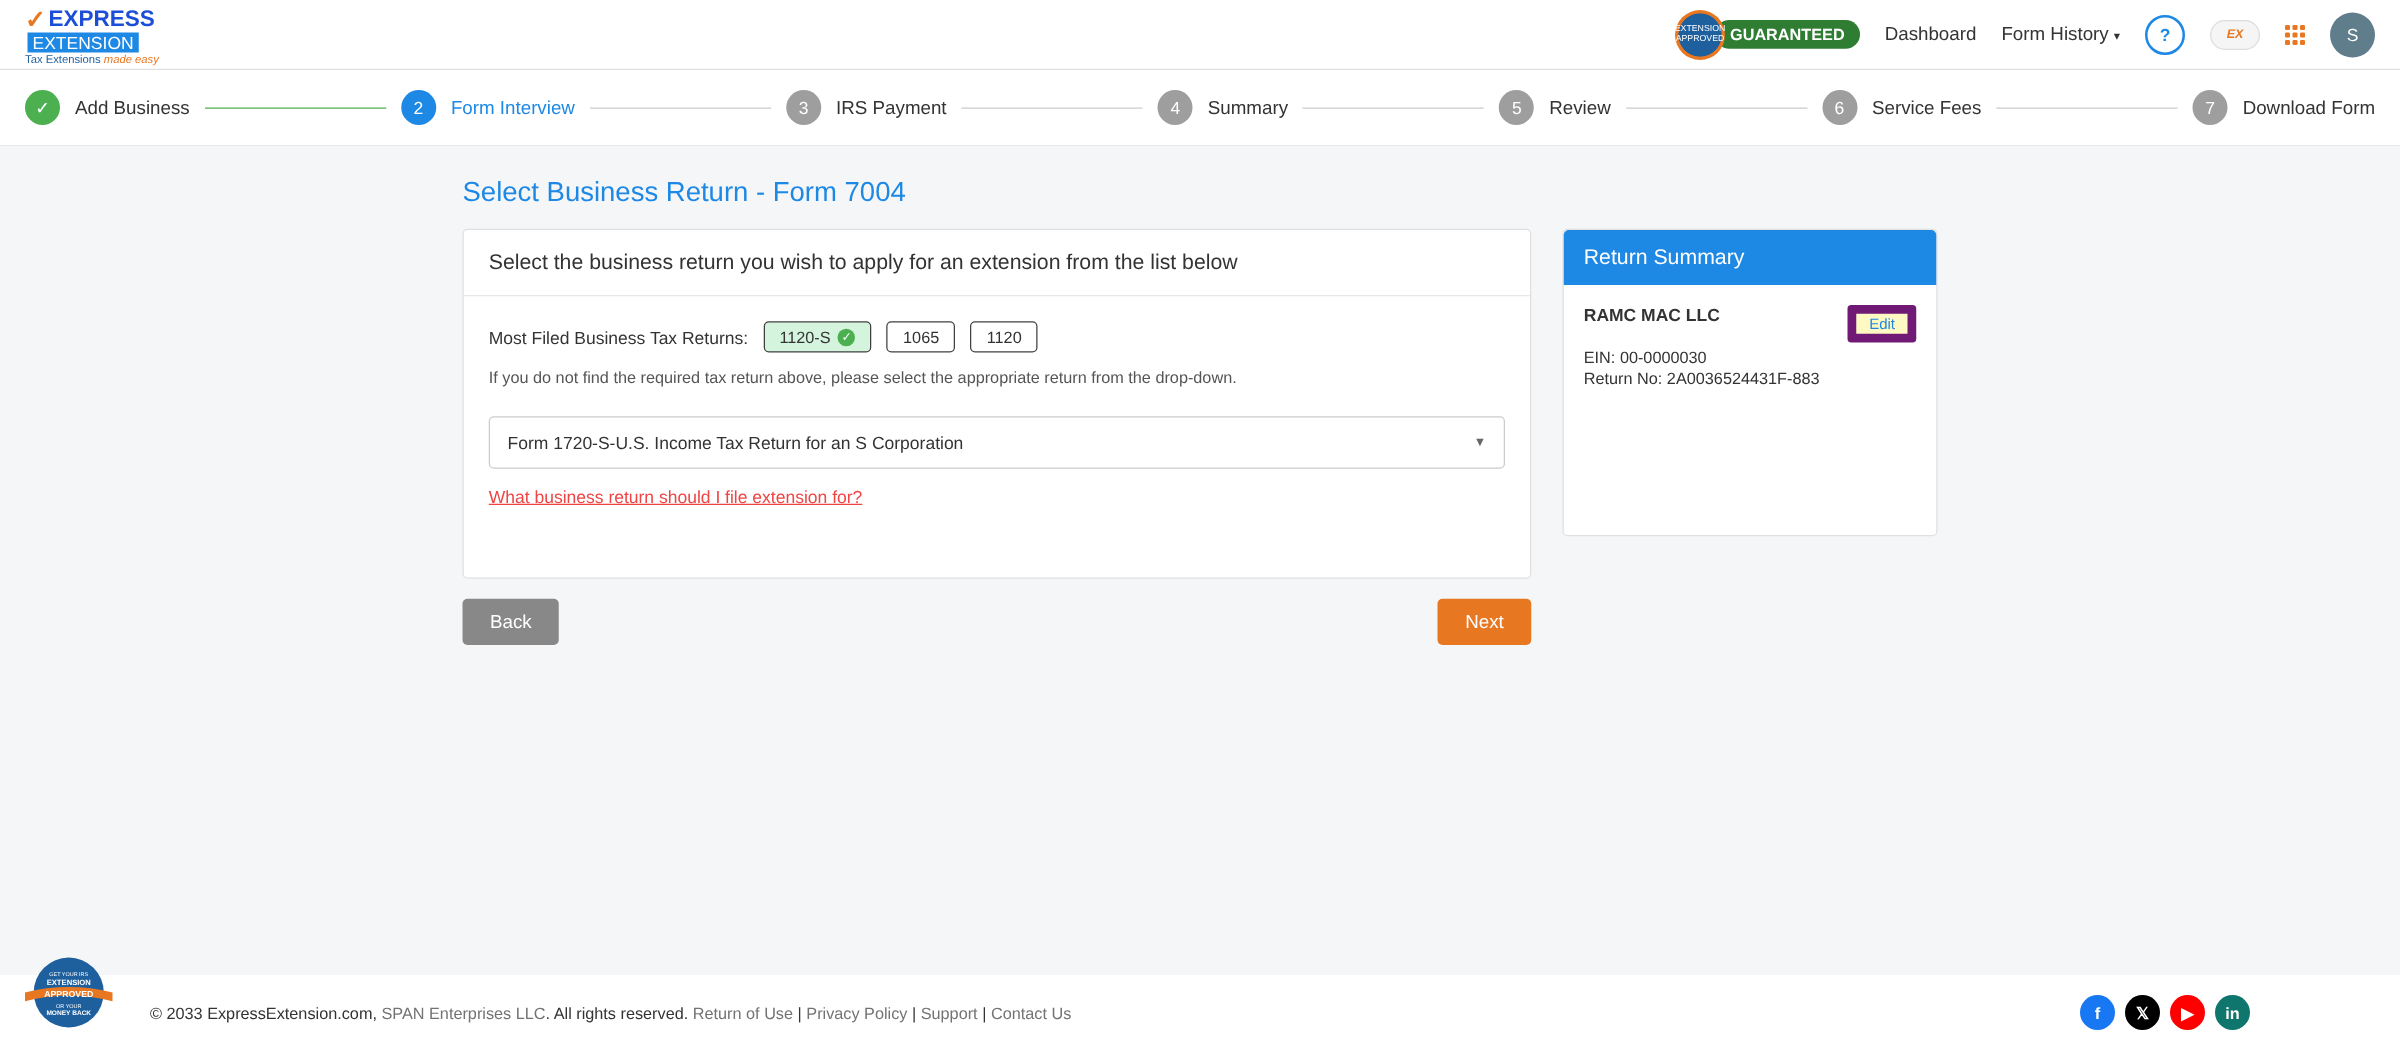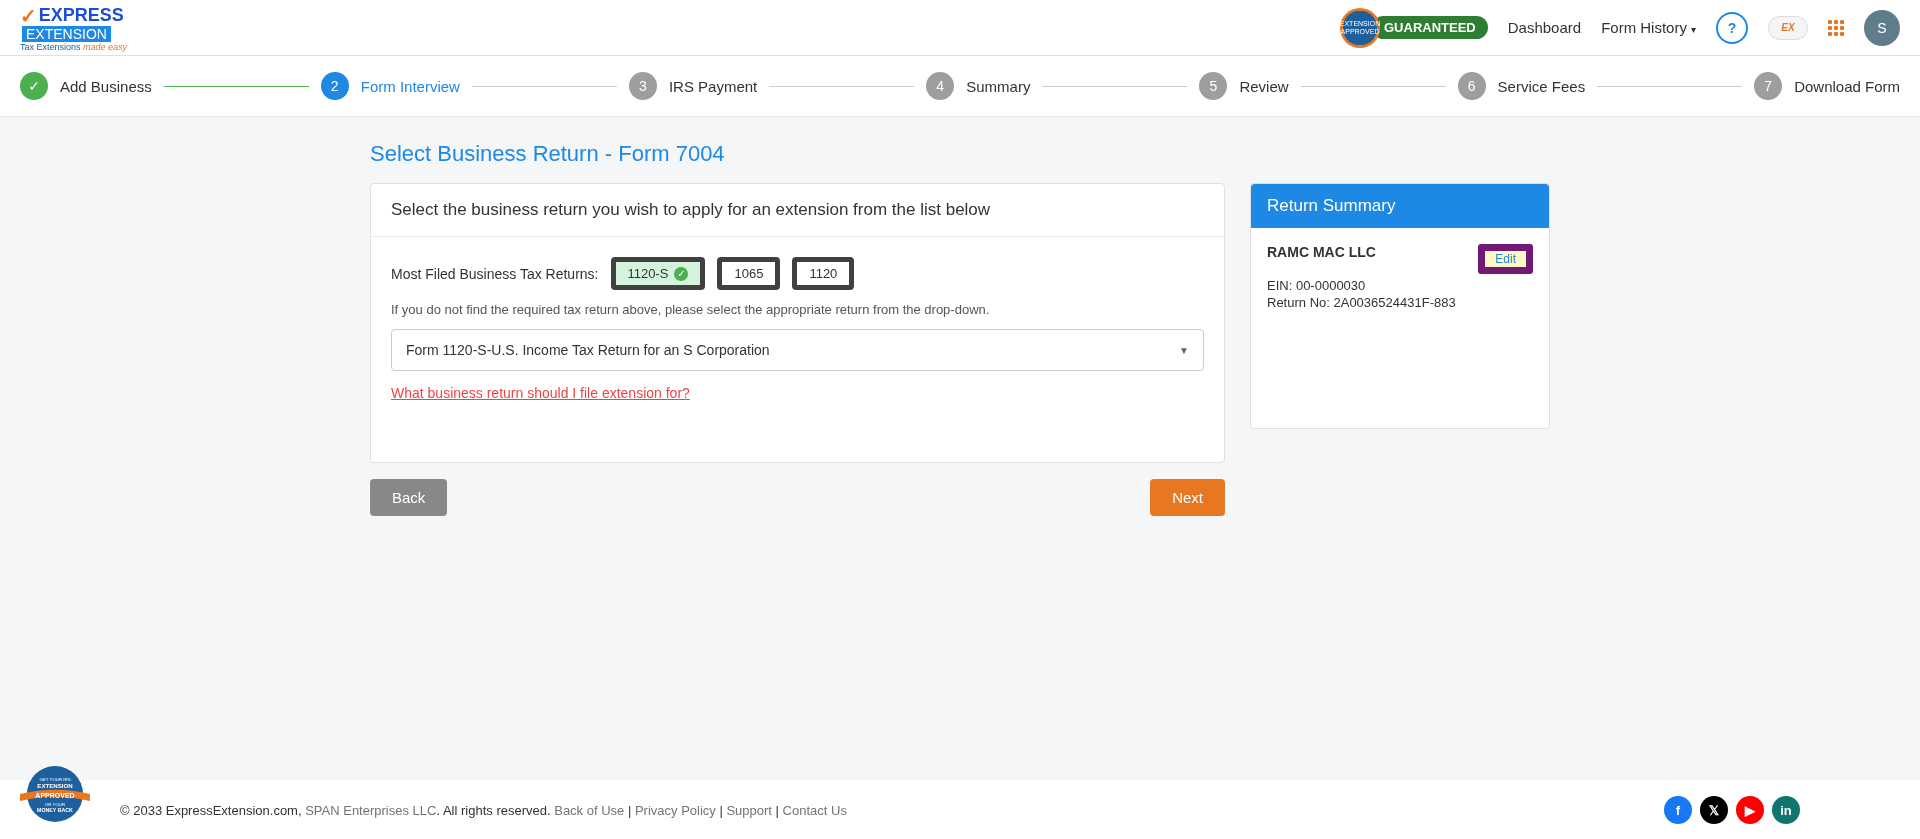--- a/index.html
+++ b/index.html
@@ -44,24 +44,24 @@
     .page-title { color: #1e88e5; font-size: 22px; font-weight: 500; margin-bottom: 16px; }
     .two-col { display: flex; gap: 25px; align-items: flex-start; }
     
     .card { background: #fff; border: 1px solid #e0e0e0; border-radius: 4px; }
     .main-card { flex: 1; min-height: 280px; }
     .card-header-text { padding: 16px 20px; font-size: 17px; border-bottom: 1px solid #e8e8e8; }
     .card-body { padding: 20px; }
     
     .label-row { display: flex; align-items: center; gap: 12px; margin-bottom: 12px; }
     .label-text { font-size: 14px; }
-    .pill { border: 5px solid #404040; border-radius: 4px; padding: 4px 12px; font-size: 13px; cursor: pointer; background: #fff; }
+    .pill { border: 1px solid #404040; border-radius: 4px; padding: 4px 12px; font-size: 13px; cursor: pointer; background: #fff; }
     .pill.selected { background: #d4f4dd; display: flex; align-items: center; gap: 6px; }
     .pill-check { width: 14px; height: 14px; border-radius: 50%; background: #4caf50; color: #fff; display: inline-flex; align-items: center; justify-content: center; font-size: 10px; }
-    .hint { font-size: 13px; color: #555; margin-bottom: 12px; }
+    .hint { font-size: 13px; color: #555; margin-bottom: 24px; }
     .select-box { width: 100%; border: 1px solid #ccc; border-radius: 4px; padding: 12px 14px; font-size: 14px; background: #fff; display: flex; justify-content: space-between; align-items: center; cursor: pointer; margin-bottom: 14px; }
     .select-arrow { font-size: 10px; color: #666; }
     .help-link { color: #ef4444; text-decoration: underline; font-size: 14px; cursor: pointer; }
     
     .side-card { width: 300px; }
     .side-header { background: #1e88e5; color: #fff; padding: 12px 16px; font-size: 17px; font-weight: 500; border-radius: 4px 4px 0 0; }
     .side-body { padding: 16px; min-height: 200px; }
     .summary-row { display: flex; justify-content: space-between; align-items: flex-start; margin-bottom: 4px; }
     .summary-name { font-weight: 600; font-size: 14px; }
     .edit-btn { border: 7px solid #701a75; color: #1e88e5; background: #fef9c3; border-radius: 3px; padding: 1px 10px; font-size: 12px; cursor: pointer; }
@@ -176,21 +176,21 @@
               <span class="label-text">Most Filed Business Tax Returns:</span>
               <div class="pill selected">
                 <span>1120-S</span>
                 <span class="pill-check">✓</span>
               </div>
               <div class="pill">1065</div>
               <div class="pill">1120</div>
             </div>
             <div class="hint">If you do not find the required tax return above, please select the appropriate return from the drop-down.</div>
             <div class="select-box">
-              <span>Form 1120-S-U.S. Income Tax Return for an S Corporation</span>
+              <span>Form 1720-S-U.S. Income Tax Return for an S Corporation</span>
               <span class="select-arrow">▼</span>
             </div>
             <a class="help-link">What business return should I file extension for?</a>
           </div>
         </div>
         <div class="action-row">
           <button class="btn btn-back">Back</button>
           <button class="btn btn-next">Next</button>
         </div>
       </div>
@@ -220,21 +220,21 @@
     <text x="50" y="25" font-size="5" fill="#fff" text-anchor="middle">GET YOUR IRS</text>
     <text x="50" y="33" font-size="7" fill="#fff" text-anchor="middle" font-weight="bold">EXTENSION</text>
     <text x="50" y="44" font-size="8" fill="#fff" text-anchor="middle" font-weight="bold">APPROVED</text>
     <text x="50" y="54" font-size="5" fill="#fff" text-anchor="middle">OR YOUR</text>
     <text x="50" y="61" font-size="6" fill="#fff" text-anchor="middle" font-weight="bold">MONEY BACK</text>
   </svg>
 </div>
 
 <div class="footer">
   <div class="footer-left">
-    <span>© 2033 ExpressExtension.com, </span><a class="footer-link">SPAN Enterprises LLC</a><span>. All rights reserved. </span><a class="footer-link">Back of Use</a><span> | </span><a class="footer-link">Privacy Policy</a><span> | </span><a class="footer-link">Support</a><span> | </span><a class="footer-link">Contact Us</a>
+    <span>© 2033 ExpressExtension.com, </span><a class="footer-link">SPAN Enterprises LLC</a><span>. All rights reserved. </span><a class="footer-link">Return of Use</a><span> | </span><a class="footer-link">Privacy Policy</a><span> | </span><a class="footer-link">Support</a><span> | </span><a class="footer-link">Contact Us</a>
   </div>
   <div class="footer-right">
     <div class="social fb">f</div>
     <div class="social x">𝕏</div>
     <div class="social yt">▶</div>
     <div class="social in">in</div>
   </div>
 </div>
 
 </body></html>

